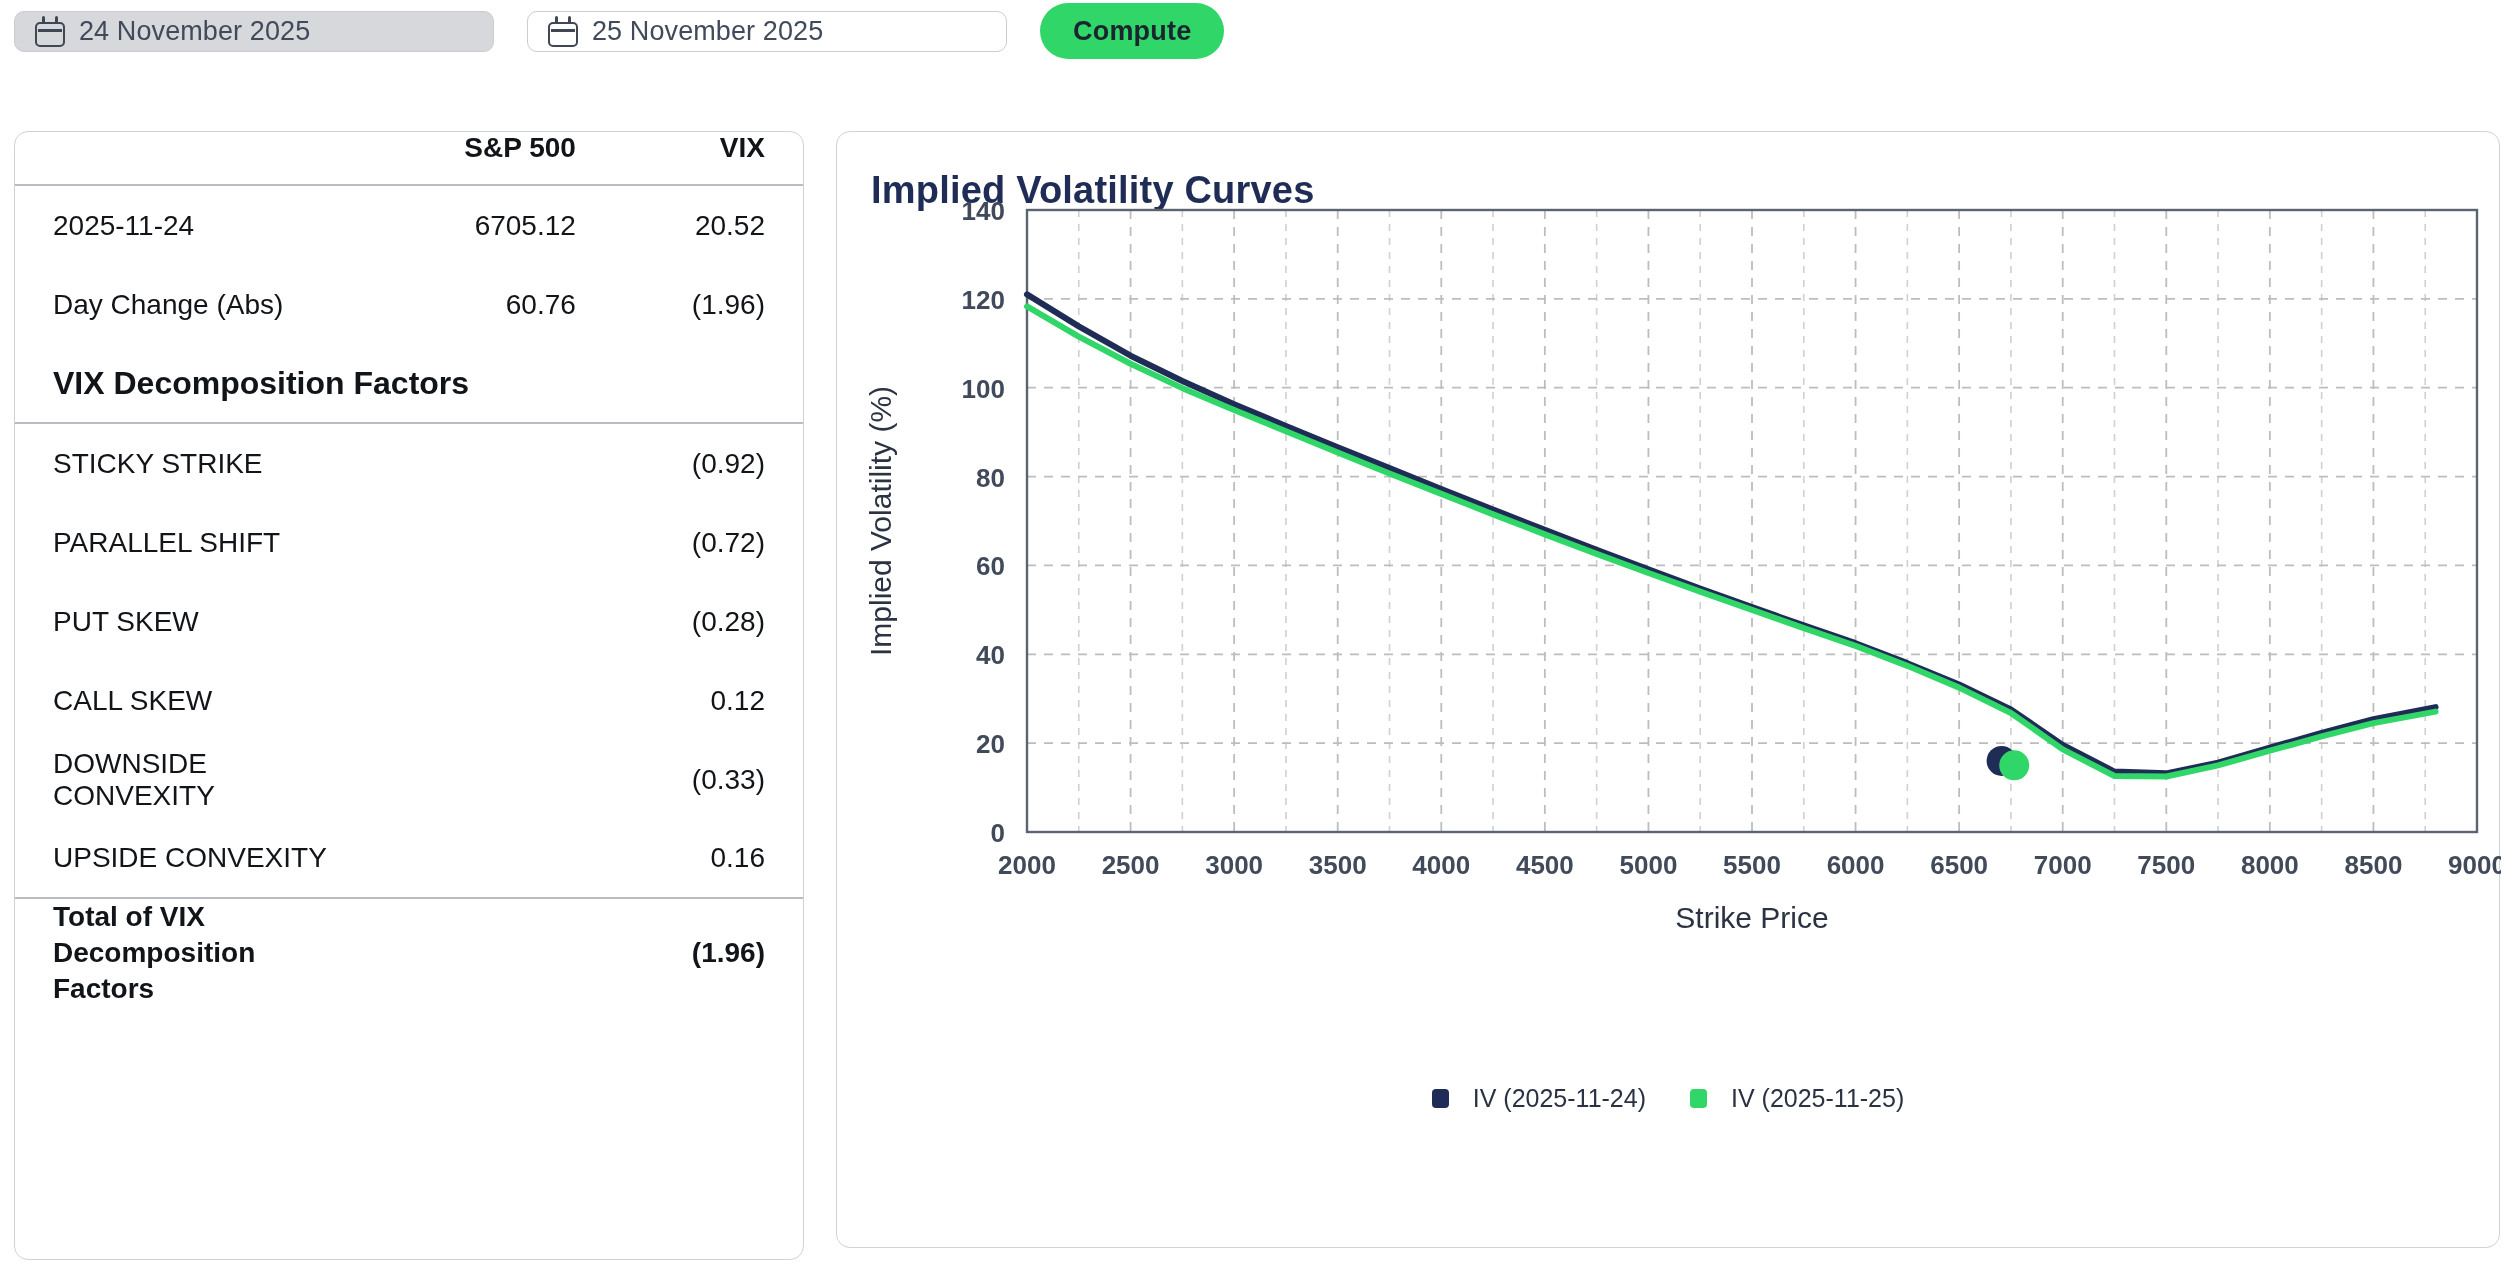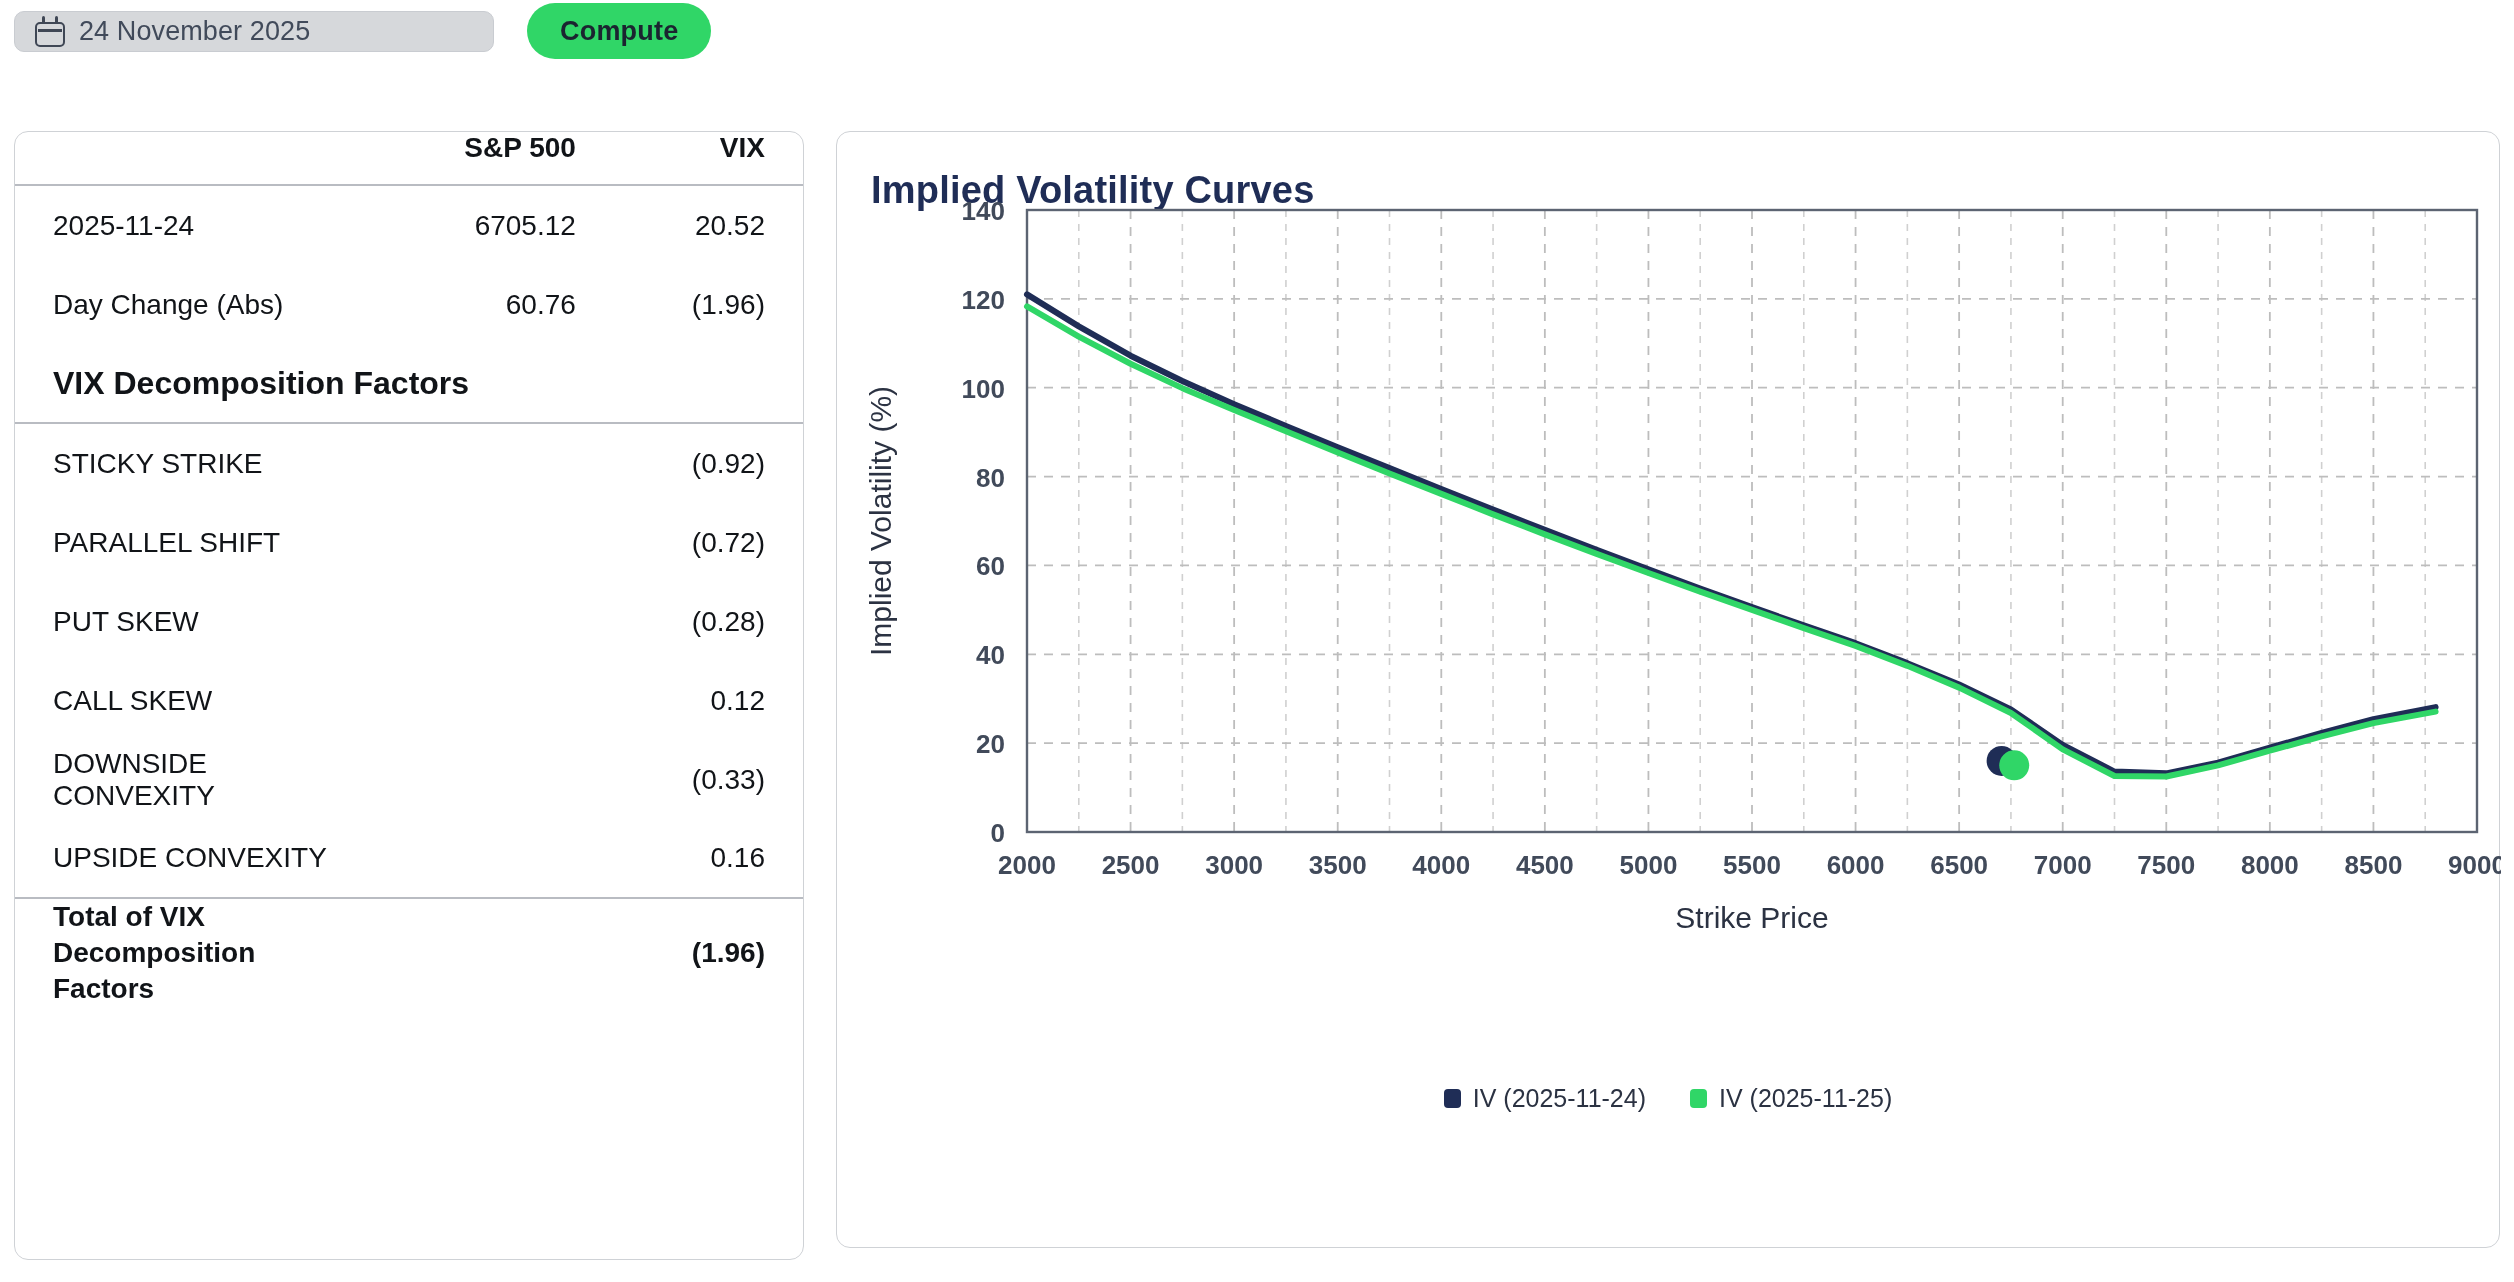--- a/index.html
+++ b/index.html
@@ -94,37 +94,46 @@
     position: absolute; left: 34px; top: 37px;
     font-size: 38px; font-weight: bold; color: #1f2d56;
     letter-spacing: .2px;
   }
   .plot-wrap { position: absolute; left: 0; top: 0; width: 1664px; height: 1117px; }
   .legend {
     position: absolute; left: 0; right: 0; top: 952px;
     display: flex; justify-content: center; gap: 44px;
     font-size: 25px; color: #2b3242;
   }
-  .legend .item { display: flex; align-items: center; gap: 12px; }
+  .legend .item { display: flex; align-items: center; gap: 24px; }
   .legend .swatch { width: 17px; height: 19px; border-radius: 4px; }
 </style>
 </head>
 <body>
 
 <div class="app">
 
   <div class="toolbar">
     <div class="datefield active">
       <span class="cal-icon">
         <span class="t1"></span>
           <span class="t2"></span>
         <span class="body"></span>
           <span class="bar"></span>
       </span>
       <span>24 November 2025</span>
+    </div>
+    <div class="datefield plain">
+      <span class="cal-icon">
+        <span class="t1"></span>
+          <span class="t2"></span>
+        <span class="body"></span>
+          <span class="bar"></span>
+      </span>
+      <span>25 November 2025</span>
     </div>
     <button class="compute-btn">Compute</button>
   </div>
 
   <div class="card" id="metrics-card">
     <table class="mtable">
       <thead>
         <tr>
           <th class="blank"></th>
           <th class="num c1">S&amp;P 500</th>

